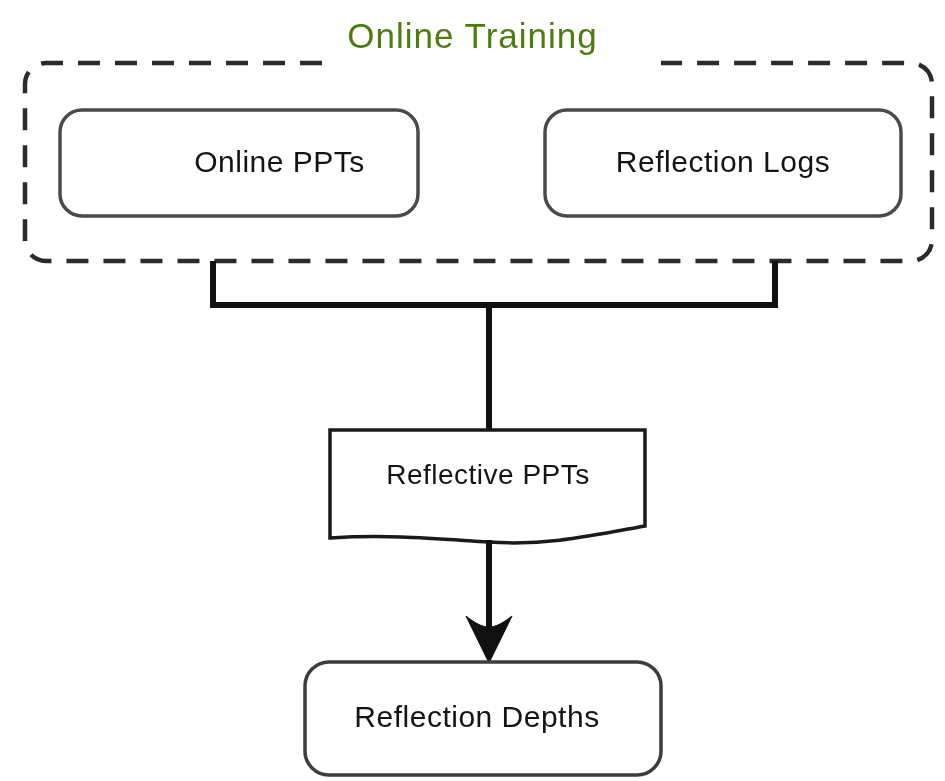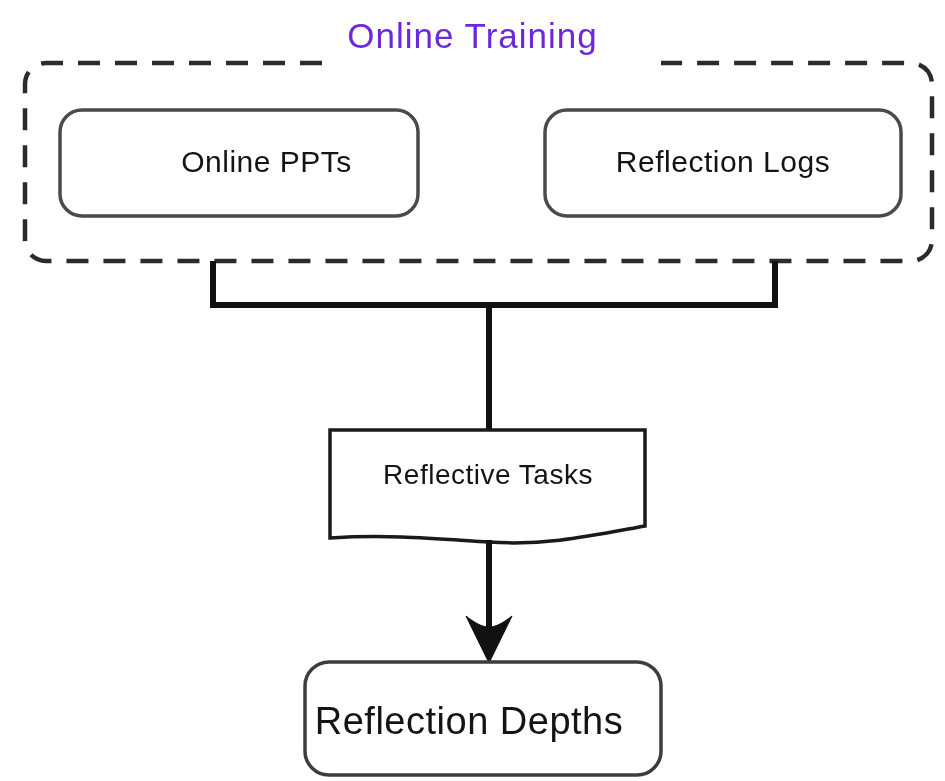--- a/index.html
+++ b/index.html
@@ -41,49 +41,50 @@
     text-align: center;
     letter-spacing: 0.5px;
   }
 
   #group-title {
     left: 0;
     top: 16px;
     width: 945px;
     font-size: 35px;
     letter-spacing: 1px;
-    color: #6d28d9;
+    color: #4d7c0f;
   }
 
   #label-online-ppts {
     left: 60px;
     top: 145px;
     width: 413px;
     font-size: 30px;
+    padding-left: 13px;
   }
 
   #label-reflection-tasks {
     left: 545px;
     top: 145px;
     width: 356px;
     font-size: 30px;
   }
 
   #label-reflective-logs {
     left: 330px;
     top: 459px;
     width: 316px;
     font-size: 28px;
   }
 
   #label-reflection-depths {
-    left: 291px;
+    left: 299px;
     top: 700px;
     width: 356px;
-    font-size: 38px;
+    font-size: 30px;
   }
 
   .hit {
     position: absolute;
     background: transparent;
   }
 </style>
 </head>
 <body>
 
@@ -139,21 +140,21 @@
 
     <rect x="305" y="662" width="356" height="113" rx="24" ry="24" fill="#ffffff" stroke="#3d3d3d" stroke-width="3.5"></rect>
   </svg>
 
   <div class="lbl" id="group-title">Online Training</div>
 
   <div class="lbl" id="label-online-ppts">Online PPTs</div>
 
   <div class="lbl" id="label-reflection-tasks">Reflection Logs</div>
 
-  <div class="lbl" id="label-reflective-logs">Reflective Tasks</div>
+  <div class="lbl" id="label-reflective-logs">Reflective PPTs</div>
 
   <div class="lbl" id="label-reflection-depths">Reflection Depths</div>
 
   <div class="hit" style="left:60px;  top:110px; width:358px; height:106px;"></div>
   <div class="hit" style="left:545px; top:110px; width:356px; height:106px;"></div>
   <div class="hit" style="left:330px; top:430px; width:316px; height:114px;"></div>
   <div class="hit" style="left:305px; top:662px; width:356px; height:113px;"></div>
 
 </div>
 

